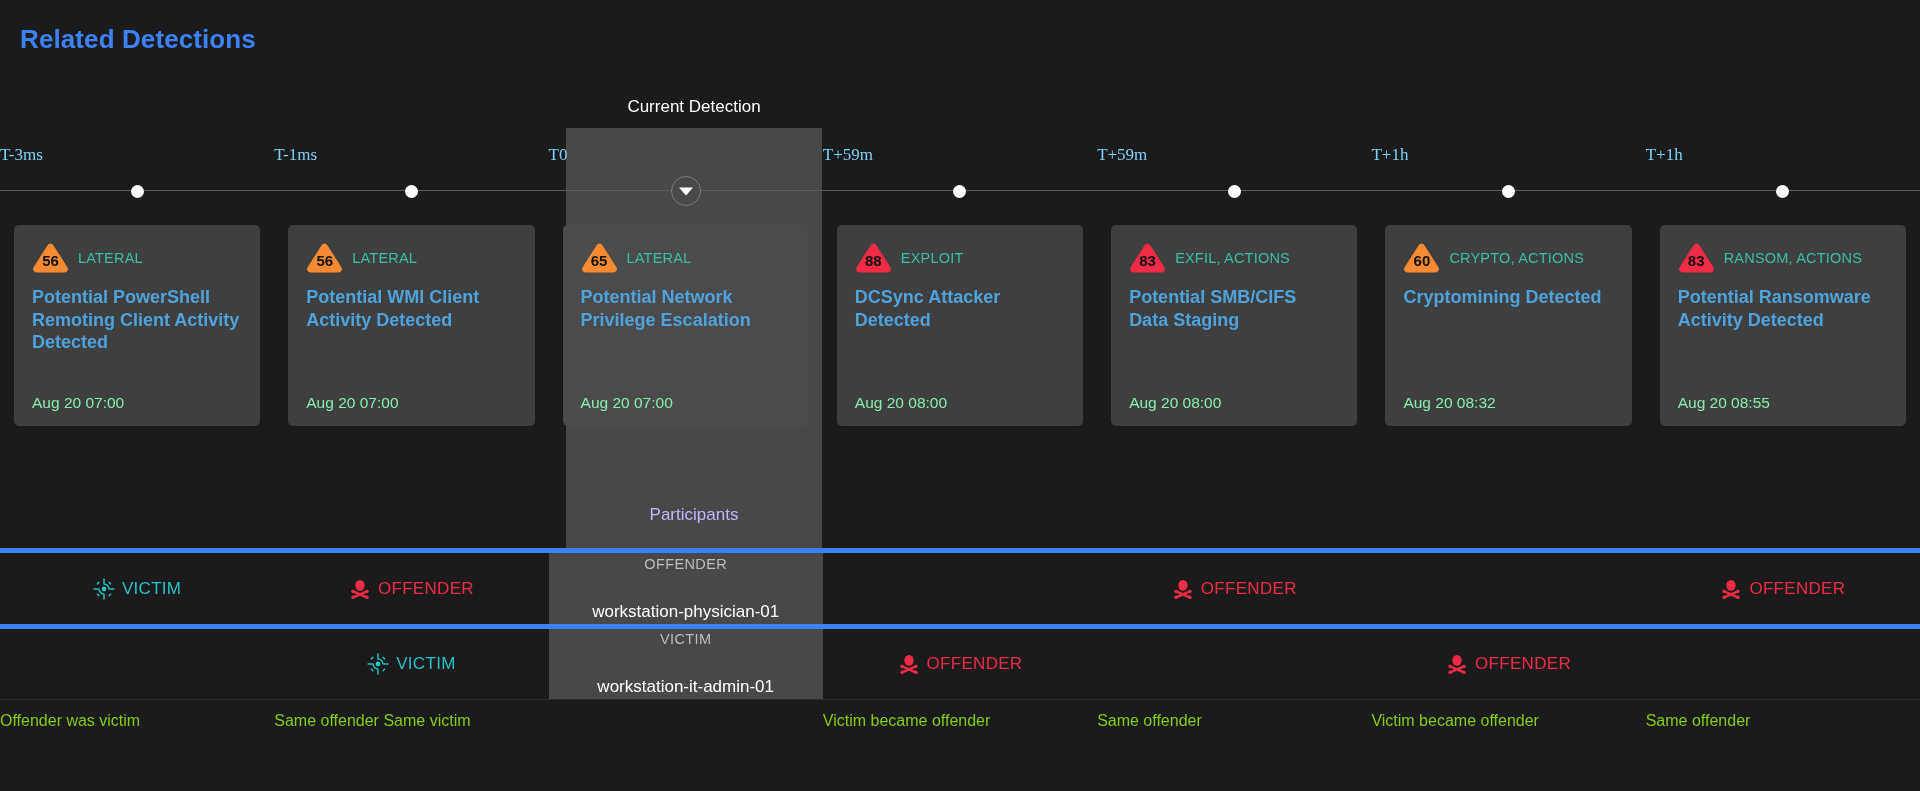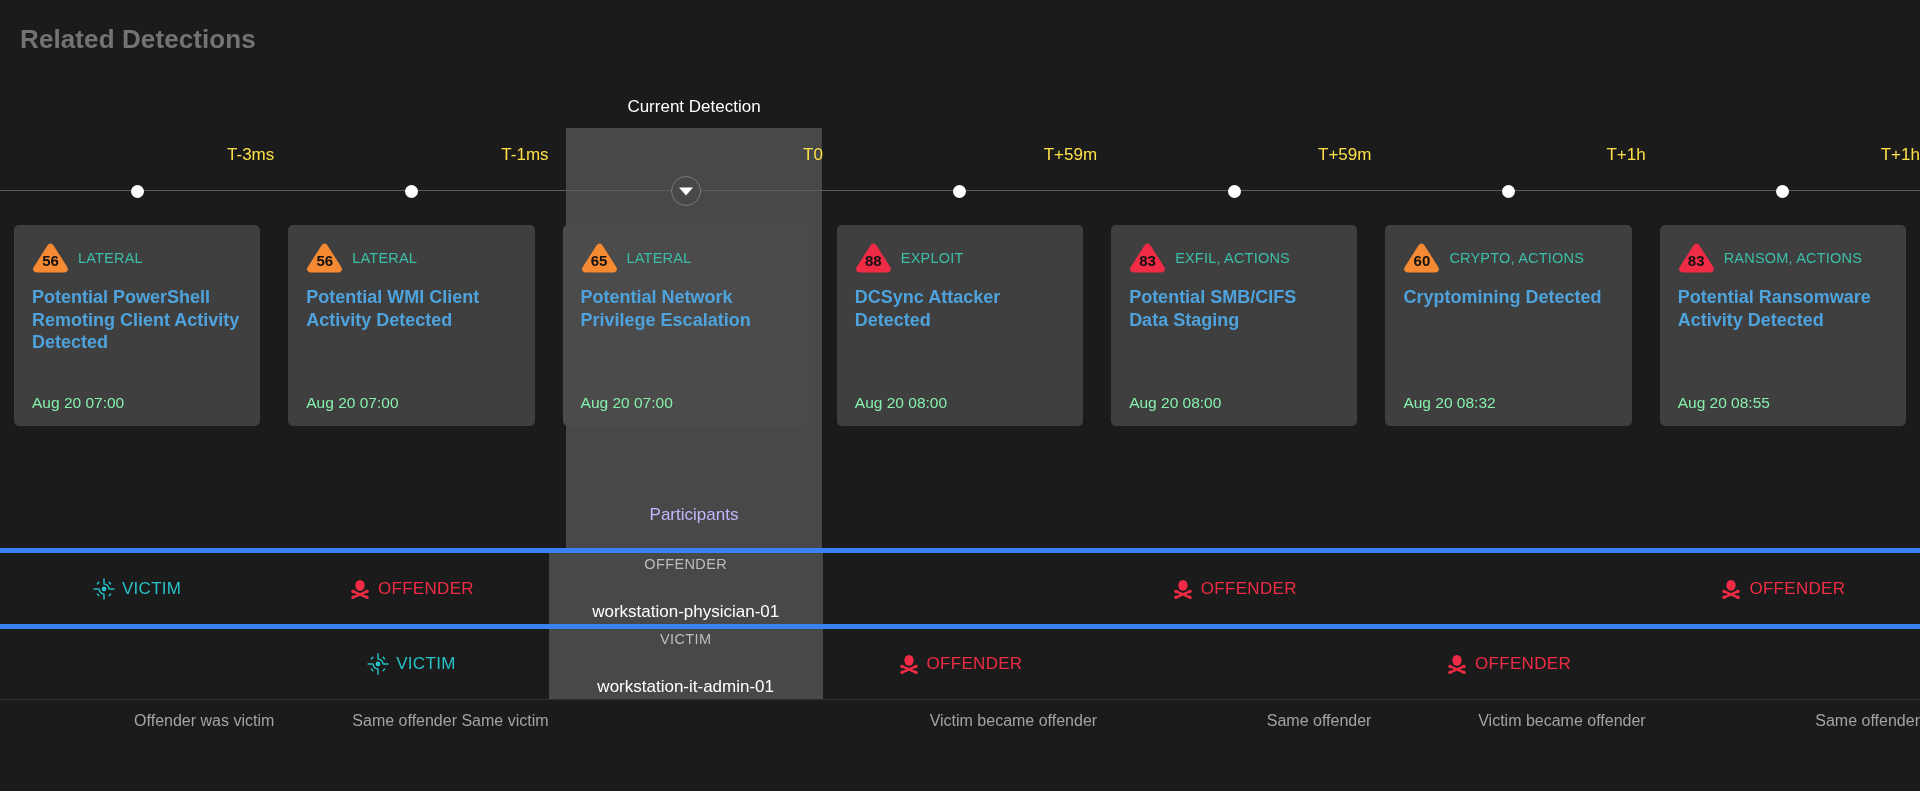--- a/index.html
+++ b/index.html
@@ -14,21 +14,21 @@
     position: relative;
   }
 
   
   .page-title {
     position: absolute;
     left: 20px;
     top: 24px;
     font-size: 26px;
     font-weight: bold;
-    color: #737373;
+    color: #3b82f6;
     letter-spacing: 0.1px;
   }
 
   
   .highlight-col {
     position: absolute;
     top: 128px;
     left: 566px;
     width: 256px;
     height: 570px;
@@ -53,23 +53,24 @@
     position: absolute;
     top: 145px;
     left: 0;
     width: 1920px;
     height: 26px;
     display: flex;
     z-index: 3;
   }
   .tl-label {
     flex: 1 1 0;
-    text-align: right;
+    text-align: left;
     font-size: 17px;
-    color: #fde047;
+    color: #7dd3fc;
+    font-family: Liberation Serif, serif;
   }
 
   .timeline-axis {
     position: absolute;
     top: 190px;
     left: 0;
     width: 1920px;
     height: 1px;
     background: #5c5c5c;
     z-index: 1;
@@ -256,23 +257,23 @@
     position: absolute;
     top: 712px;
     left: 0;
     width: 1920px;
     height: 40px;
     display: flex;
     z-index: 3;
   }
   .rel-cell {
     flex: 1 1 0;
-    text-align: right;
+    text-align: left;
     font-size: 16px;
-    color: #a3a3a3;
+    color: #84cc16;
   }
 </style>
 </head>
 <body>
 
 <div class="page-title">Related Detections</div>
 
 <div class="highlight-col"></div>
 
 <div class="current-caption">Current Detection</div>

